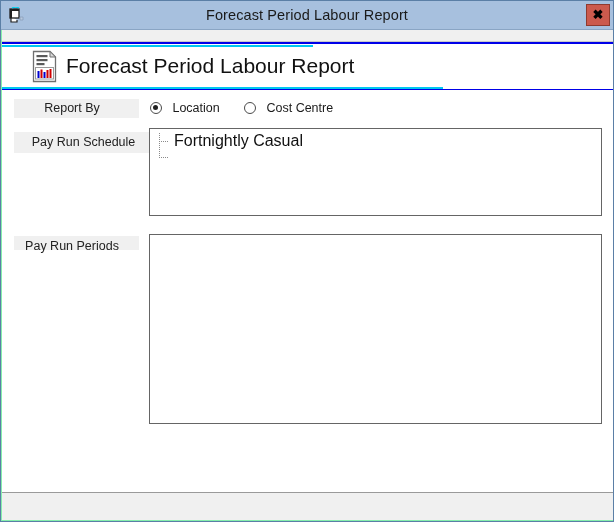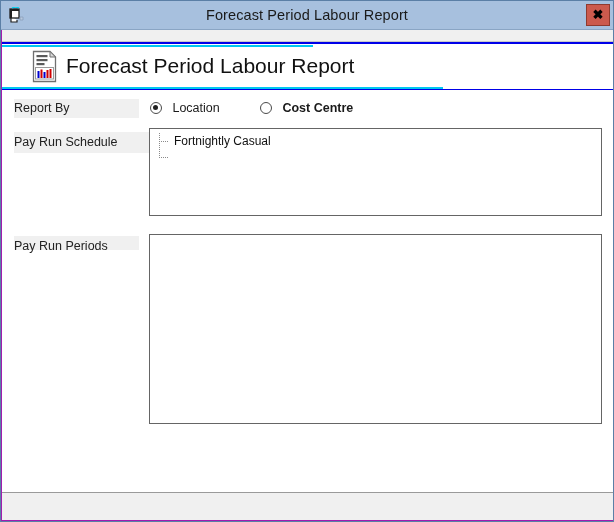--- a/index.html
+++ b/index.html
@@ -10,21 +10,21 @@
   body {
     font-family: "Liberation Sans", sans-serif;
     -webkit-font-smoothing: none;
   }
 
   #window {
     position: relative;
     width: 614px;
     height: 522px;
     box-sizing: border-box;
-    background: #a21caf;
+    background: #86efac;
     border: 1px solid #5b7fa6;
     overflow: hidden;
   }
 
   
   #titlebar {
     position: absolute;
     left: 0; top: 0;
     width: 612px;
     height: 29px;
@@ -120,21 +120,21 @@
     width: 611px;
     height: 404px;
     background: #ffffff;
   }
 
   .field-label {
     position: absolute;
     background: #f0f0f0;
     color: #222222;
     font-size: 12.5px;
-    text-align: left;
+    text-align: center;
     padding-right: 9px;
     box-sizing: border-box;
     white-space: nowrap;
   }
 
   #label-report-by {
     left: 12px; top: 9px;
     width: 125px; height: 19px;
     line-height: 19px;
   }
@@ -156,21 +156,21 @@
     height: 20px;
   }
   .radio-item {
     position: absolute;
     top: 0;
     height: 20px;
     white-space: nowrap;
     cursor: pointer;
   }
   #radio-location { left: 0px; }
-  #radio-cost-centre { left: 110px; font-weight: bold; }
+  #radio-cost-centre { left: 94px; }
   .radio-dot {
     display: inline-block;
     width: 12px; height: 12px;
     border: 1.5px solid #4a4a4a;
     border-radius: 50%;
     background: #ffffff;
     box-sizing: border-box;
     vertical-align: -2px;
     position: relative;
   }
@@ -203,21 +203,21 @@
   #listbox-periods {
     left: 147px; top: 144px;
     width: 453px; height: 190px;
   }
 
   .tree-item {
     position: relative;
     height: 16px;
     line-height: 16px;
     padding-left: 20px;
-    font-size: 12px;
+    font-size: 16px;
     color: #101010;
     white-space: nowrap;
     cursor: pointer;
   }
   #listbox-schedule .tree-list { padding-top: 4px; padding-left: 4px; }
 
   
   .tree-item .elbow-v {
     position: absolute;
     left: 5px; top: 0;

